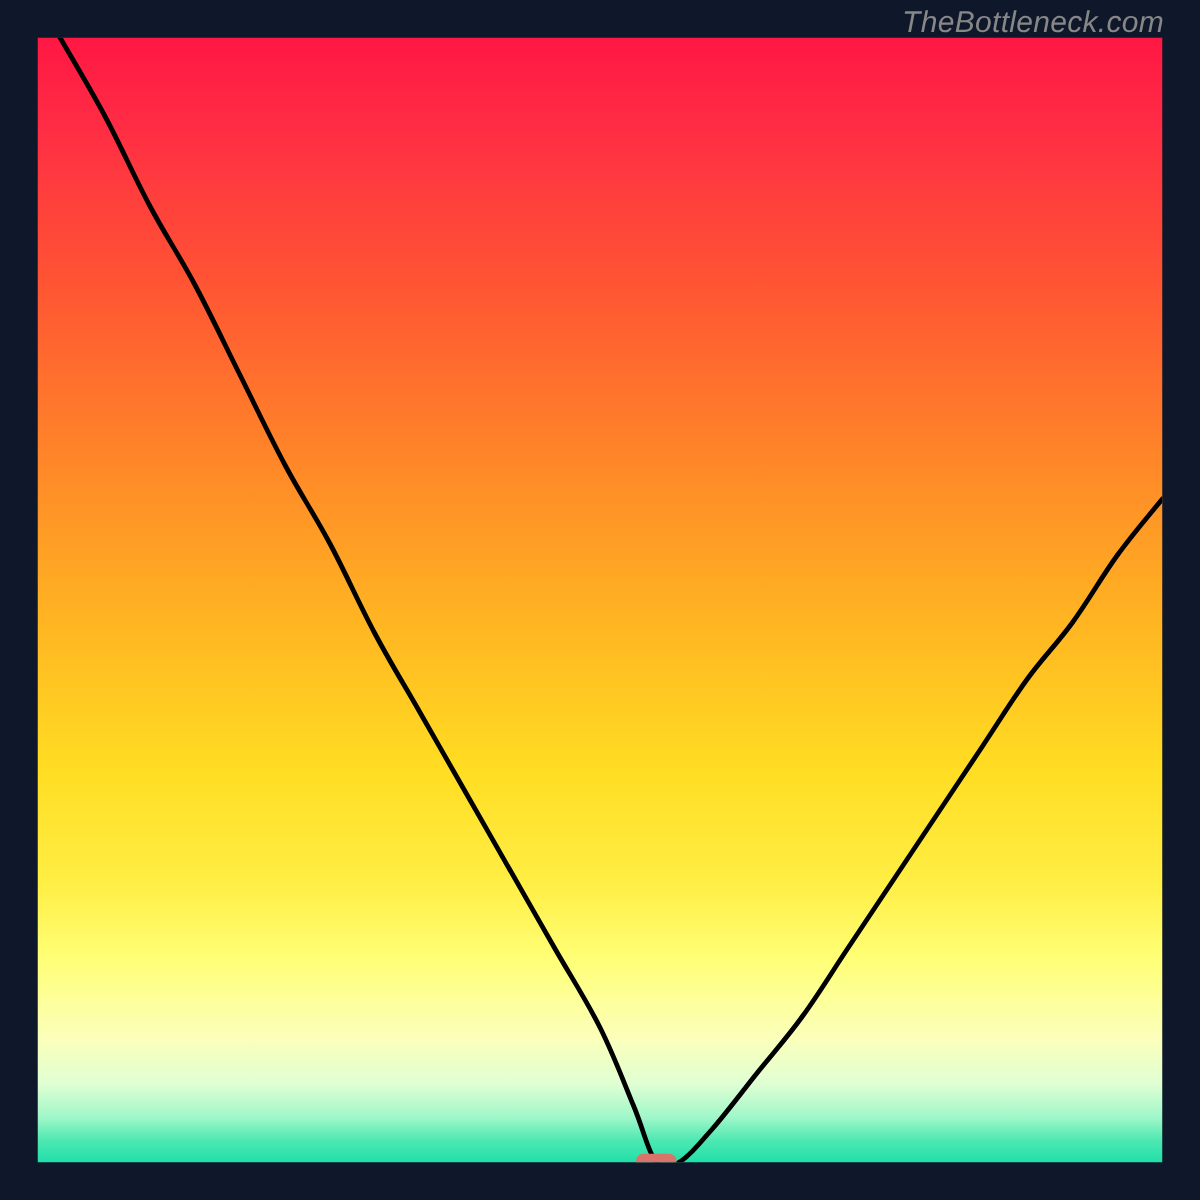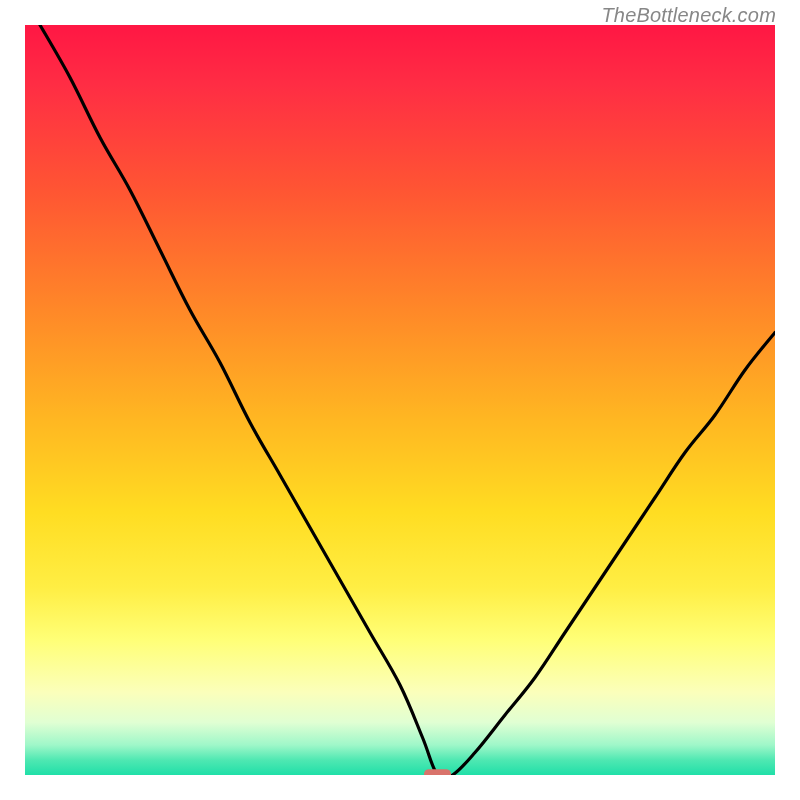--- a/index.html
+++ b/index.html
@@ -7,21 +7,21 @@
     padding: 0;
     width: 800px;
     height: 800px;
     background: #000000;
     overflow: hidden;
   }
   .container {
     position: relative;
     width: 800px;
     height: 800px;
-    background: #ffffff;
+    background: #0f172a;
   }
   .plot-area {
     position: absolute;
     left: 25px;
     top: 25px;
     width: 750px;
     height: 750px;
     overflow: hidden;
   }
   .gradient-bg {

